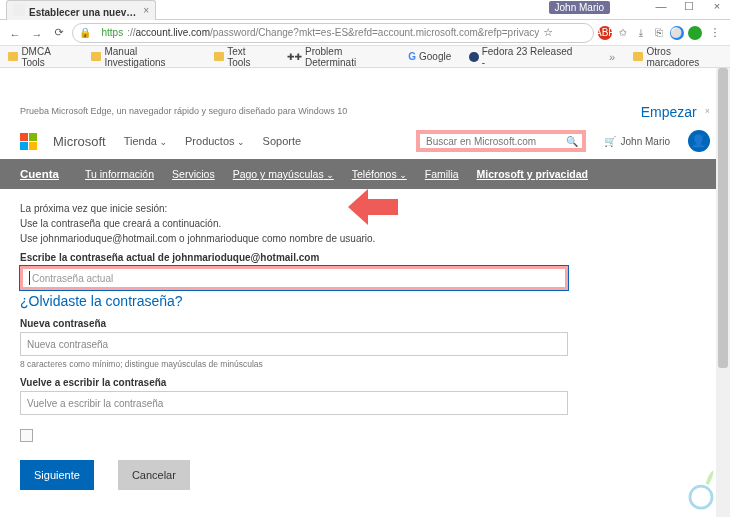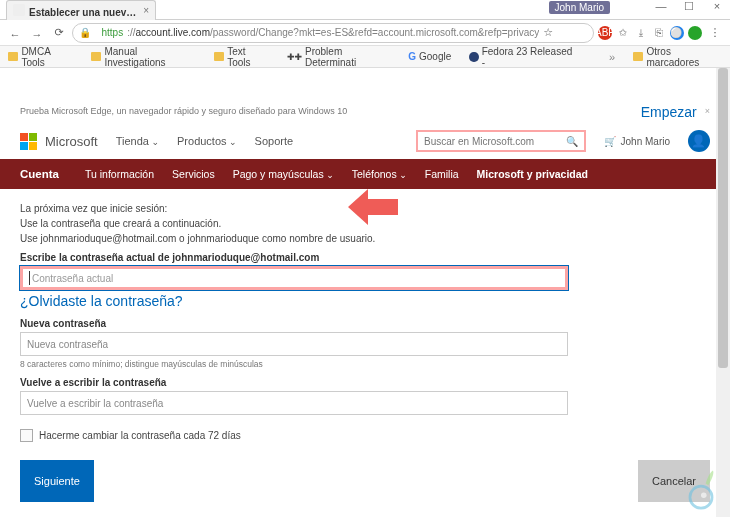--- a/index.html
+++ b/index.html
@@ -34,52 +34,52 @@
   .bookmarks .chev { color: #888; font-size: 11px; }
   .bookmarks .spacer { flex: 1; }
 
   
   .page { padding: 0 20px; }
   .edge-promo { display: flex; font-size: 9px; color: #777; padding: 5px 0 3px; align-items: center; margin-top: 28px; }
   .edge-promo .link { color: #0067b8; margin-left: auto; margin-right: 8px; }
   .edge-promo .x { color: #aaa; }
 
   .ms-header { display: flex; align-items: center; height: 36px; gap: 18px; font-size: 11px; color: #555; }
-  .ms-logo { display: flex; align-items: center; gap: 8px; font-size: 13px; color: #555; }
+  .ms-logo { display: flex; align-items: center; gap: 16px; font-size: 13px; color: #555; }
   .ms-logo .grid { display: grid; grid-template-columns: 8px 8px; grid-template-rows: 8px 8px; gap: 1px; }
   .ms-logo .grid span:nth-child(1){ background:#f25022;} .ms-logo .grid span:nth-child(2){background:#7fba00;} .ms-logo .grid span:nth-child(3){background:#00a4ef;} .ms-logo .grid span:nth-child(4){background:#ffb900;}
   .ms-header .item { color:#555; }
   .ms-header .item::after { content: " ⌄"; font-size: 9px; }
   .ms-header .item.nochev::after { content:""; }
   .ms-header .flex { flex: 1; }
-  .search-box { display: flex; align-items: center; border: 2px solid #fca5a5; height: 22px; width: 170px; font-size: 10px; }
+  .search-box { display: flex; align-items: center; border: 4px solid #fca5a5; height: 22px; width: 170px; font-size: 10px; }
   .search-box input { border: none; flex: 1; padding: 0 6px; font-size: 10px; color: #888; }
   .search-box .sico { width: 22px; text-align: center; color:#666; }
   .cart { display: flex; align-items: center; gap: 4px; font-size: 10px; color:#555; }
   .avatar-circle { width: 22px; height: 22px; border-radius: 50%; background: #0067b8; color:#fff; display:flex; align-items:center; justify-content:center; font-size:12px; }
 
-  .nav-blue { background: #7f1d1d; color: #fff; height: 30px; display: flex; align-items: center; padding: 0 20px; gap: 18px; font-size: 10.5px; margin: 0 -20px; }
+  .nav-blue { background: #737373; color: #fff; height: 30px; display: flex; align-items: center; padding: 0 20px; gap: 18px; font-size: 10.5px; margin: 0 -20px; text-decoration: underline; }
   .nav-blue .brand { font-weight: 600; font-size: 11.5px; margin-right: 8px; }
   .nav-blue .nv::after { content: " ⌄"; font-size: 9px; }
   .nav-blue .nv.nochev::after { content:""; }
   .nav-blue .active { font-weight: 600; }
 
   .main { padding: 14px 0 10px; position: relative; }
   h1 { font-size: 22px; font-weight: 300; color: #333; margin-bottom: 12px; }
   .desc { font-size: 10px; color: #444; margin-bottom: 4px; }
   .label { font-size: 10px; font-weight: 600; color: #333; margin-top: 8px; margin-bottom: 3px; }
   .field { width: 548px; height: 24px; border: 1px solid #ccc; padding: 0 6px; font-size: 10px; color: #888; display: flex; align-items: center; }
   .field.focus { border: 3px solid #fca5a5; box-shadow: 0 0 0 1px #0067b8; }
   .link { color: #0067b8; font-size: 14px; display: inline-block; margin-top: 3px; }
   .hint { font-size: 8.5px; color: #777; margin-top: 3px; }
   .checkbox-row { display: flex; align-items: center; gap: 6px; font-size: 10px; color: #444; margin-top: 14px; }
   .checkbox-row .box { width: 13px; height: 13px; border: 1px solid #aaa; background: #fafafa; }
-  .btn-row { display: flex; gap: 8px; margin-top: 18px; justify-content: space-between; }
+  .btn-row { display: flex; gap: 24px; margin-top: 18px; }
   .btn-primary { background: #0067b8; color: #fff; border: none; font-size: 11px; padding: 5px 14px; }
-  .btn-secondary { background: #ccc; color: #333; border: none; font-size: 11px; padding: 15px 14px; }
+  .btn-secondary { background: #ccc; color: #333; border: none; font-size: 11px; padding: 9px 14px; }
 
   .arrow-pointer { position: absolute; top: 0; left: 328px; }
 
   .watermark { position: absolute; right: 6px; bottom: 6px; width: 46px; height: 46px; opacity: 0.6; }
   .watermark svg { width: 100%; height: 100%; }
 
   .scrollbar { position: absolute; right: 0; top: 68px; bottom: 0; width: 14px; background: #f0f0f0; }
   .scrollbar .thumb { position: absolute; top: 0; left: 2px; right: 2px; height: 300px; background: #c4c4c4; border-radius: 3px; }
 </style>
 </head>
@@ -218,21 +218,20 @@
       </div>
     <p class="hint">8 caracteres como mínimo; distingue mayúsculas de minúsculas</p>
 
     <p class="label">Vuelve a escribir la contraseña</p>
     <div class="field">
         <span>Vuelve a escribir la contraseña</span>
       </div>
 
     <div class="checkbox-row">
       <span class="box"></span>
-      <span>Hacerme cambiar la contraseña cada 72 días</span>
     </div>
 
     <div class="btn-row">
       <button class="btn-primary">Siguiente</button>
       <button class="btn-secondary">Cancelar</button>
     </div>
   </div>
 </div>
 
 <div class="scrollbar">

